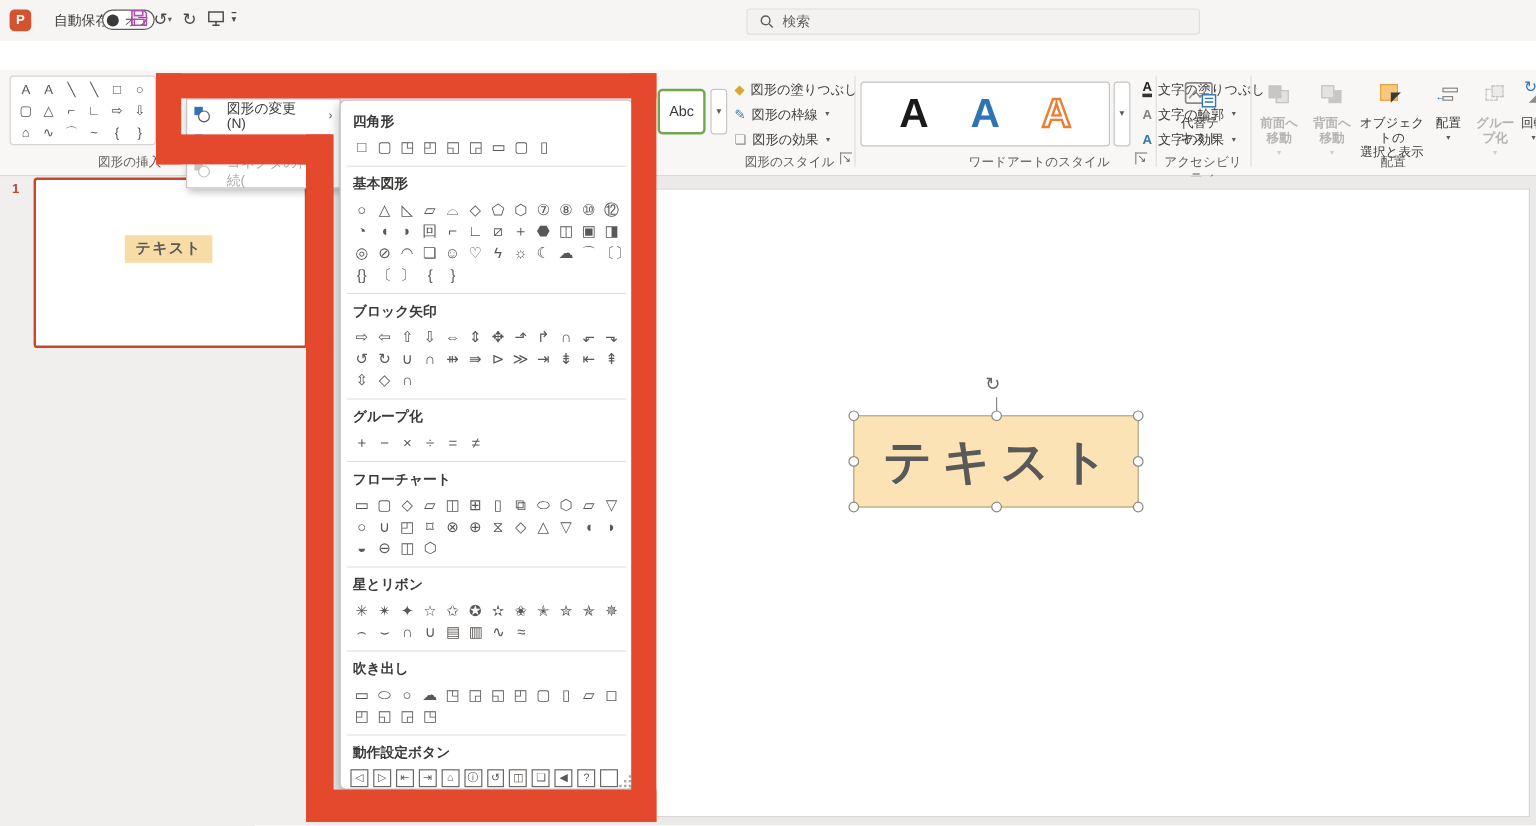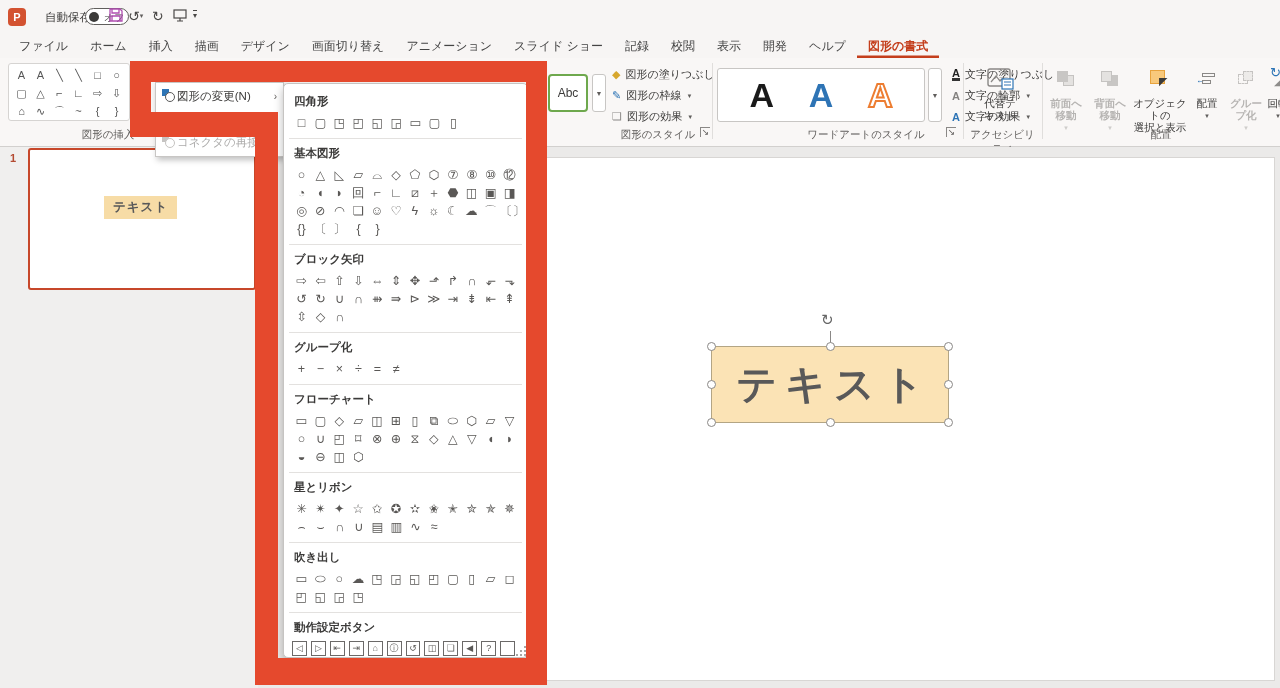--- a/index.html
+++ b/index.html
@@ -107,21 +107,21 @@
                border:1px solid #B3A584; }
   .sel-text { width:100%; height:100%; display:flex; align-items:center; justify-content:center;
               font-size:40px; font-weight:bold; color:#595959; letter-spacing:8px; padding-left:8px; }
   .handle { position:absolute; width:9px; height:9px; border-radius:50%; background:#fff; border:1.5px solid #8A8886; }
   .rot-line { position:absolute; left:118px; top:-16px; width:1px; height:16px; background:#8A8886; }
   .rot-handle { position:absolute; left:109px; top:-36px; font-size:15px; color:#666; }
 
   
   .ctx-menu { position:absolute; left:155px; top:82px; width:129px; background:#fff;
               border:1px solid #C8C6C4; box-shadow:2px 3px 6px rgba(0,0,0,.25); z-index:50; padding:2px 0; }
-  .ctx-item { height:23px; display:flex; align-items:center; gap:0; padding:0 6px; font-size:11.5px; color:#3B3A39; }
+  .ctx-item { height:23px; display:flex; align-items:center; gap:12px; padding:0 6px; font-size:11.5px; color:#3B3A39; }
   .ctx-item.disabled { color:#ACABAA; }
   .ctx-item .sub-arrow { margin-left:auto; font-size:10px; color:#605E5C; }
   .chg-ic { position:relative; width:15px; height:15px; flex:none; }
   .chg-ic .sq { position:absolute; left:0; top:0; width:7px; height:7px; background:#2E75B6; }
   .chg-ic .ci { position:absolute; left:3px; top:3px; width:10px; height:10px; border:1.3px solid #595959; border-radius:50%; background:#fff; }
   .chg-ic.gray .sq { background:#C6C4C2; }
   .chg-ic.gray .ci { border-color:#C6C4C2; }
 
   
   .submenu { position:absolute; left:283px; top:83px; width:245px; height:575px; background:#fff;
@@ -157,38 +157,29 @@
     </span>
     <span class="qat-icon" style="left:128px;">↺<span class="qat-caret">▾</span></span>
     <span class="qat-icon" style="left:152px;">↻</span>
     <span class="qat-icon" style="left:172px;top:7px;">
       <svg width="16" height="16" viewBox="0 0 16 16">
           <rect x="2" y="3" width="12" height="8" fill="none" stroke="#4a4846" stroke-width="1.2"></rect>
           <path d="M8 11 v3 M5 14 h6" stroke="#4a4846" stroke-width="1.2"></path>
         </svg>
     </span>
     <span class="qat-icon" style="left:193px;top:10px;font-size:8px;border-top:1.5px solid #4a4846;line-height:9px;">▾</span>
+    <div class="searchbox">
+      <svg width="12" height="12" viewBox="0 0 12 12">
+          <circle cx="5" cy="5" r="3.6" fill="none" stroke="#605E5C" stroke-width="1.2"></circle>
+          <path d="M8 8 L11 11" stroke="#605E5C" stroke-width="1.2"></path>
+        </svg>
+      <span class="stext">検索</span>
+    </div>
   </div>
 
-  <div class="tabs" id="tabs">
-      <div class="tab">ファイル</div>
-      <div class="tab">ホーム</div>
-      <div class="tab">挿入</div>
-      <div class="tab">描画</div>
-      <div class="tab">デザイン</div>
-      <div class="tab">画面切り替え</div>
-      <div class="tab">アニメーション</div>
-      <div class="tab">スライド ショー</div>
-      <div class="tab">記録</div>
-      <div class="tab">校閲</div>
-      <div class="tab">表示</div>
-      <div class="tab">開発</div>
-      <div class="tab">ヘルプ</div>
-      <div class="tab active">図形の書式</div>
-    </div>
 
   <div class="ribbon">
     <div class="shape-gallery" id="shape-gallery">
         <div class="sg-row">
           <span class="sg-cell">A</span>
           <span class="sg-cell">A</span>
           <span class="sg-cell">╲</span>
           <span class="sg-cell">╲</span>
           <span class="sg-cell">□</span>
           <span class="sg-cell">○</span>

